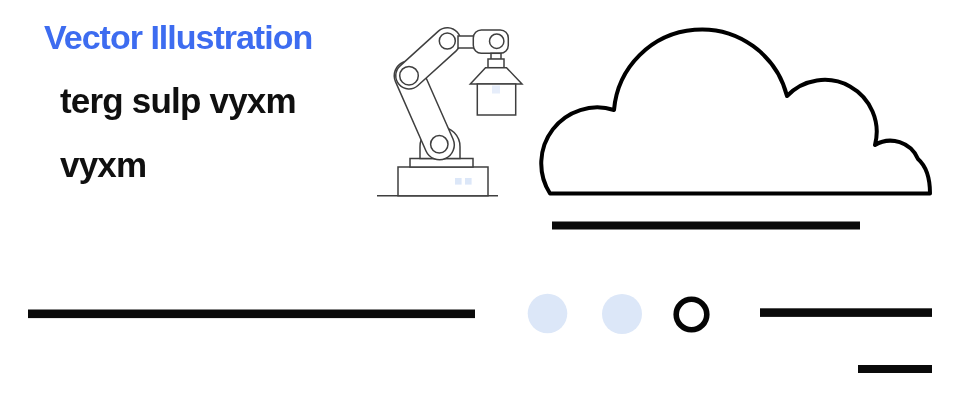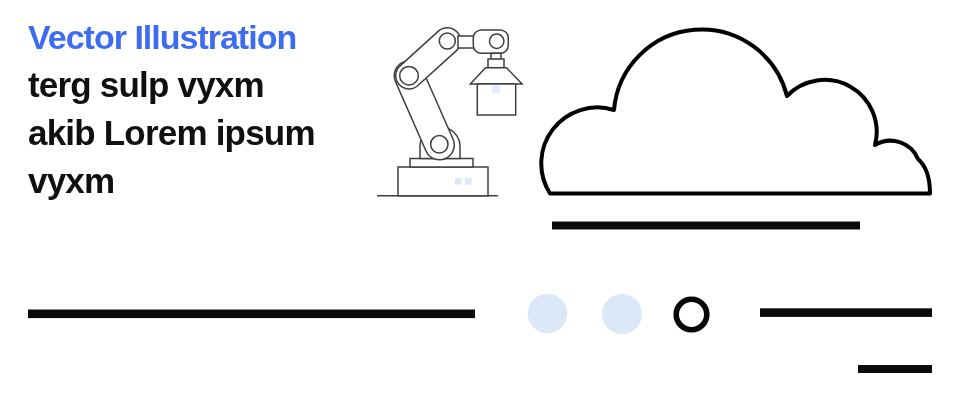--- a/index.html
+++ b/index.html
@@ -7,32 +7,32 @@
     width:960px;height:402px;
     background:#ffffff;
     font-family:"Liberation Sans", sans-serif;
     overflow:hidden;
     position:relative;
   }
   .canvas{position:absolute;inset:0;width:960px;height:402px;}
   .art{position:absolute;left:0;top:0;width:960px;height:402px;display:block;}
 
   .text-block{
-    position:absolute;left:28px;top:13px;width:360px;
+    position:absolute;left:44px;top:13px;width:360px;
   }
   .title{
     margin:0;
     font-size:34px;
     font-weight:bold;
     line-height:48px;
     letter-spacing:-1px;
     color:#3d6cf0;
   }
   .body-line{
-    margin:0;
+    margin:16px;
     font-size:35px;
     font-weight:bold;
     line-height:48px;
     letter-spacing:-0.8px;
     color:#101010;
   }
 
   
   .rb{stroke:#3f3f3f;stroke-width:1.5;fill:#ffffff;}
   .rb-line{stroke:#3f3f3f;stroke-width:1.5;}
@@ -96,17 +96,16 @@
       <circle class="pale" cx="622" cy="314" r="20"></circle>
       <circle class="ring" cx="691.5" cy="314.5" r="15.3"></circle>
       <rect class="bar" x="760" y="308.3" width="172" height="8.6"></rect>
       <rect class="bar" x="858" y="365" width="74" height="8"></rect>
     </g>
   </svg>
 
   <div class="text-block">
     <h1 class="title">Vector Illustration</h1>
     <p class="body-line">terg sulp vyxm</p>
-    <p class="body-line">akib Lorem ipsum</p>
     <p class="body-line">vyxm</p>
   </div>
 
 </div>
 
 </body></html>

